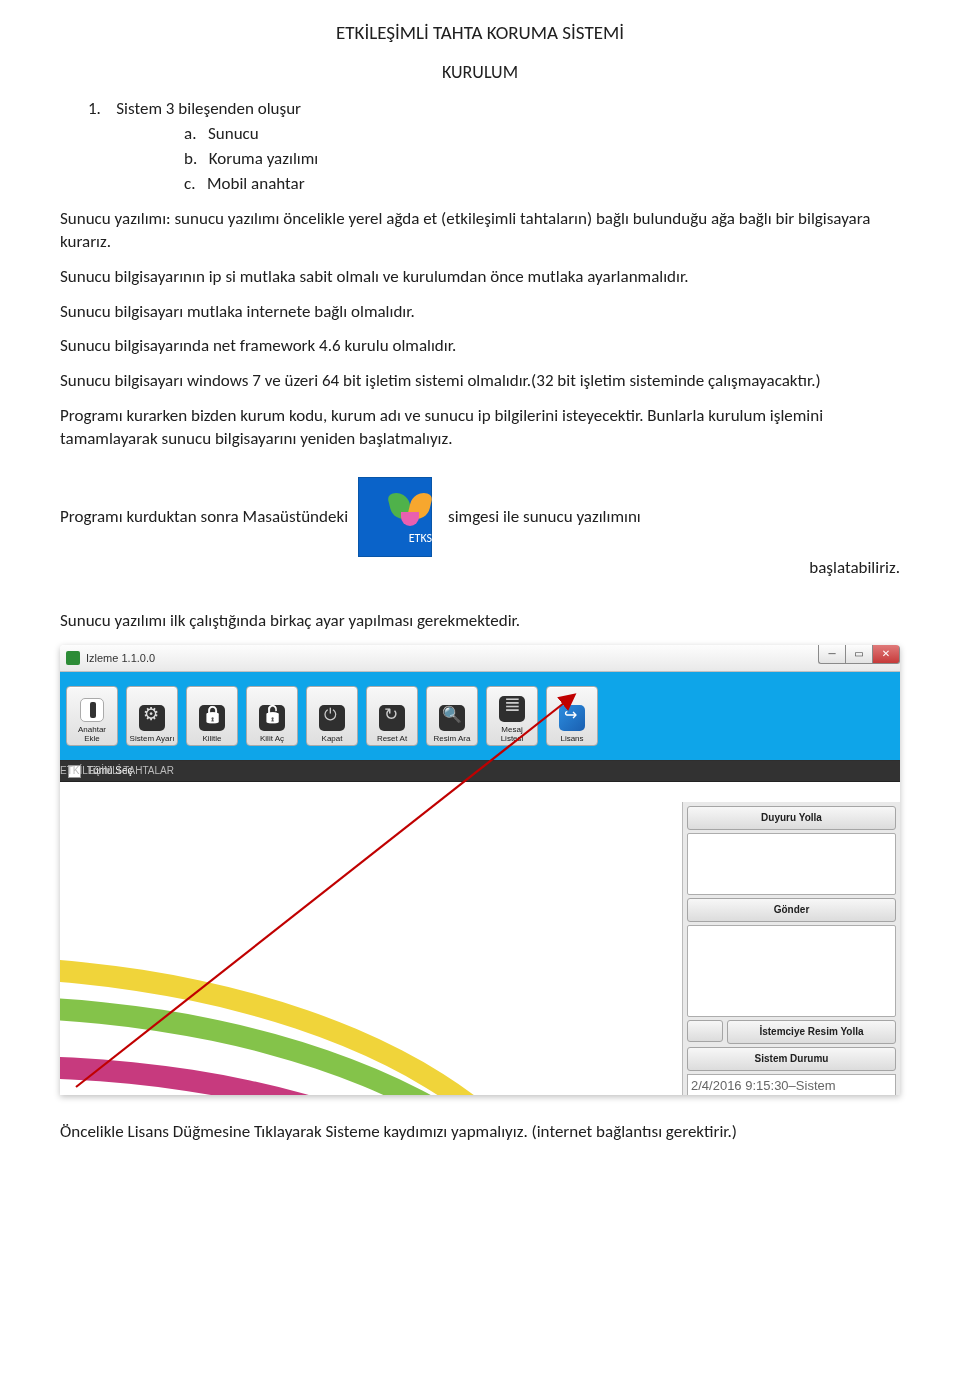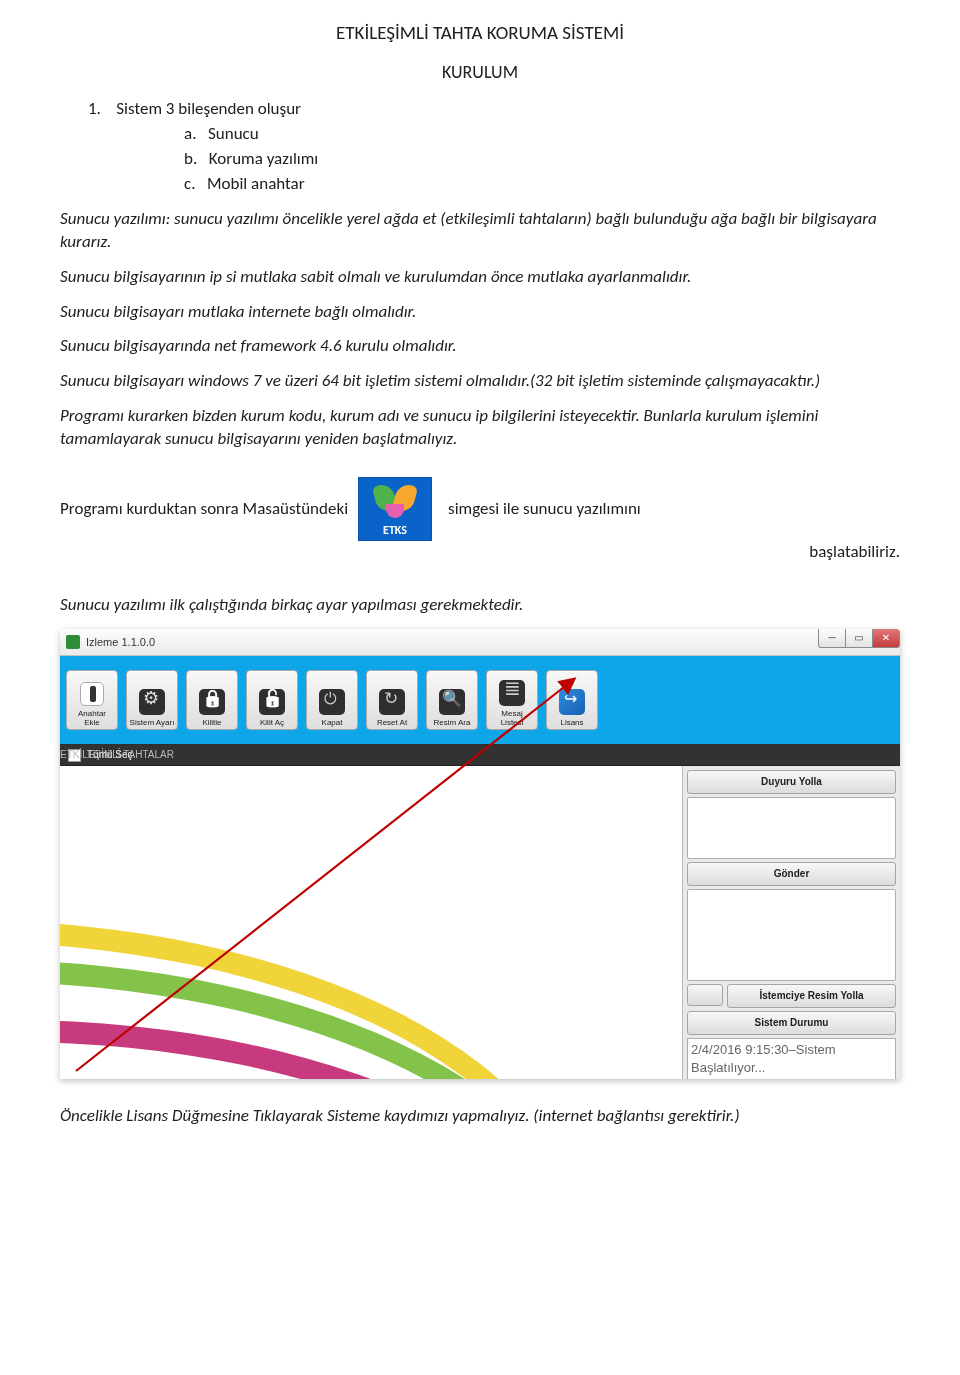--- a/index.html
+++ b/index.html
@@ -20,30 +20,30 @@
   }
   .subtitle {
     text-align: center;
     font-size: 18px;
     margin: 0 0 14px 0;
   }
   .list-1 { margin-left: 28px; }
   .list-1 .item-row { margin-bottom: 2px; }
   .list-2 { margin-left: 96px; }
   .list-2 .item-row { margin-bottom: 2px; }
-  .para { margin-top: 12px; margin-bottom: 12px; font-style: italic; }
+  .para { margin-top: 12px; margin-bottom: 12px; }
   .inline-block-row { display:flex; align-items:center; flex-wrap:wrap; margin-top:26px; margin-bottom:30px;}
   .inline-block-row .before { margin-right:10px; }
   .inline-block-row .after { margin-left:16px; }
   .inline-block-row .after2 { }
   .etks-icon {
-    width: 74px; height: 64px;
+    width: 74px; height: 80px;
     background: #0a63c9;
-    display:flex; flex-direction:column; align-items:center; justify-content:center;
-    color:#fff; font-size:12px; font-weight:bold;
+    display:flex; flex-direction:column; align-items:flex-end; justify-content:center;
+    color:#fff; font-size:12px; font-weight:normal;
     box-shadow: inset 0 0 0 1px #0855a8;
   }
   .etks-icon .logo { width:44px;height:38px;display:flex;align-items:center;justify-content:center;margin-bottom:4px;position:relative;}
   .etks-icon .logo .leaf1{width:20px;height:28px;background:#4fb24a;border-radius:6px 14px 6px 14px;position:absolute;left:2px;top:4px;transform:rotate(-14deg);}
   .etks-icon .logo .leaf2{width:20px;height:28px;background:#f7a72e;border-radius:14px 6px 14px 6px;position:absolute;right:2px;top:4px;transform:rotate(14deg);}
   .etks-icon .logo .leaf3{width:18px;height:14px;background:#e95fb0;border-radius:0 0 10px 10px;position:absolute;left:13px;bottom:0;}
   .etks-badge-label{font-size:12px;}
 
   
   .appwin {
@@ -106,21 +106,21 @@
 
   .selectbar{
     height:20px;background:#323232;color:#fff;font-size:10px;
     display:flex;align-items:center;padding:0 8px;
     border-bottom:1px solid #222;
     position:relative;
   }
   .selectbar .chk{width:11px;height:11px;border:1px solid #999;background:#fff;margin-right:6px;}
   .selectbar .center{position:absolute;left:0;right:220px;text-align:left;color:#bbb;}
   .main-area{
-    position:relative;height:338px;
+    position:relative;height:338px;margin-top:20px;
   }
   .swoosh{position:absolute;left:0;bottom:0;width:620px;height:338px;overflow:hidden;}
   .swoosh .s{position:absolute;border-radius:50%;}
   .s1{width:1200px;height:600px;border:22px solid #f0d43a;left:-720px;bottom:-460px;}
   .s2{width:1200px;height:600px;border:22px solid #84c34a;left:-700px;bottom:-500px;}
   .s3{width:1200px;height:600px;border:22px solid #c73a7e;left:-670px;bottom:-560px;}
   .right-panel{
     position:absolute;right:0;top:0;width:218px;height:338px;
     background:#e9e9e9;border-left:1px solid #bbb;
     display:flex;flex-direction:column;padding:4px;box-sizing:border-box;gap:3px;

